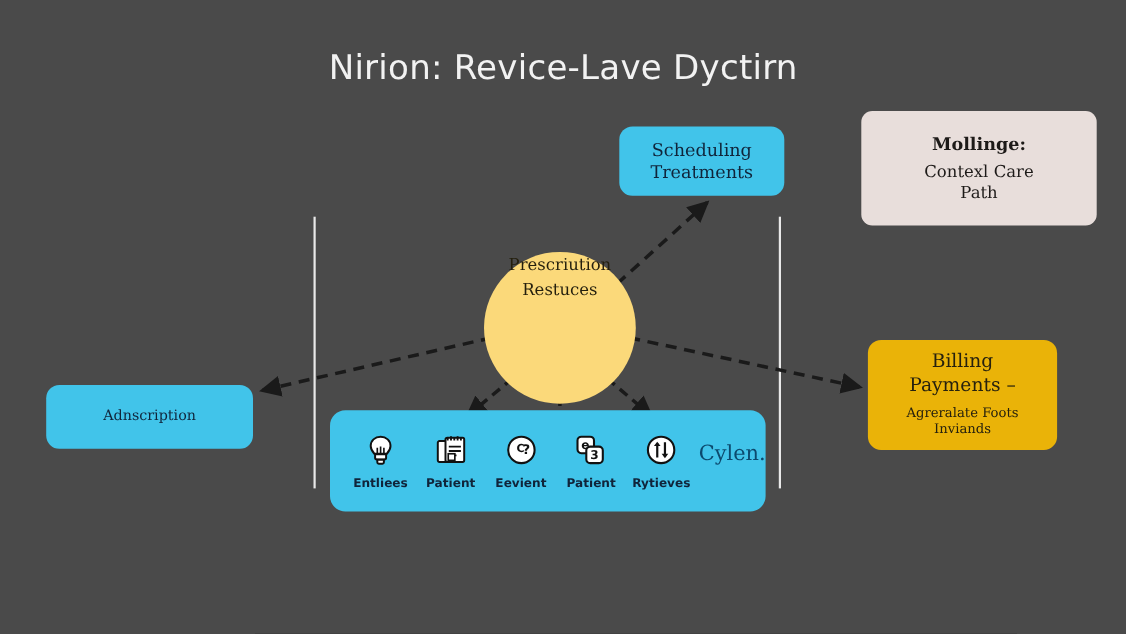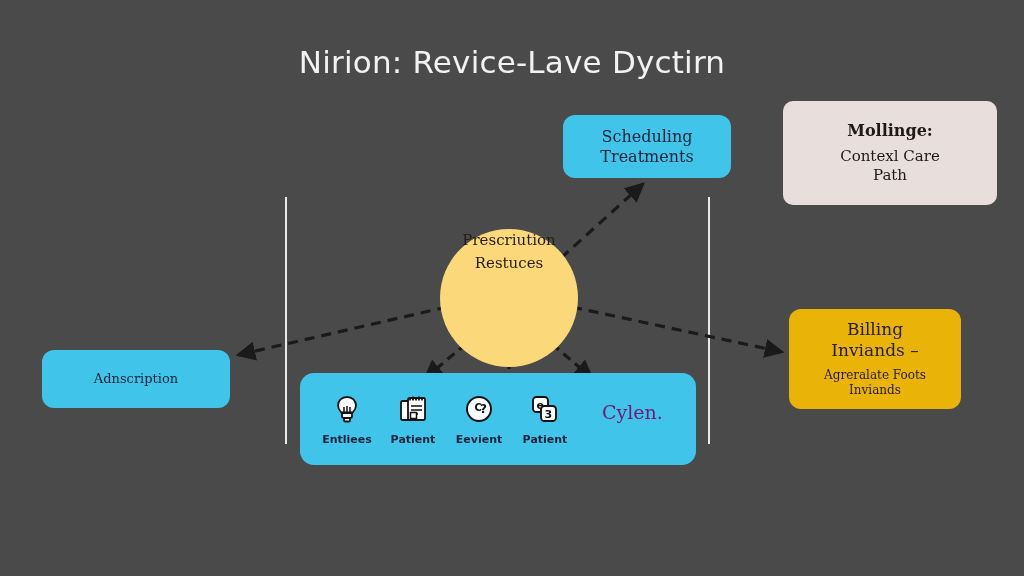--- a/index.html
+++ b/index.html
@@ -58,21 +58,21 @@
 
   .node-beige {
     background: #e8dedb;
     border-radius: 10px;
     color: #1d1a18;
   }
 
   
   #node-scheduling {
     left: 563px;  top: 115px;
-    width: 168px; height: 63px;
+    width: 150px; height: 63px;
     font-size: 16px;
   }
 
   #node-mollinge {
     left: 783px;  top: 101px;
     width: 214px; height: 104px;
     padding: 6px 10px;
     font-size: 15px;
   }
   #node-mollinge .hdr {
@@ -145,24 +145,24 @@
   }
   .icon-label {
     margin-top: 7px;
     font-family: "DejaVu Sans", sans-serif;
     font-size: 11px;
     font-weight: 700;
     color: #10243a;
     white-space: nowrap;
   }
   #icon-bar-trailing {
-    margin-left: 24px;
+    margin-left: 2px;
     font-family: "DejaVu Serif", serif;
     font-size: 19px;
-    color: #701a75;
+    color: #0c4a6e;
     white-space: nowrap;
     align-self: center;
     margin-bottom: 14px;
   }
 
   
   .vline {
     position: absolute;
     width: 2px;
     background: #e9e9e9;
@@ -214,21 +214,21 @@
   </div>
 
   <div class="node node-beige" id="node-mollinge">
     <span class="hdr">Mollinge:</span>
     <span>Contexl Care</span>
     <span>Path</span>
   </div>
 
   <div class="node node-yellow" id="node-billing">
     <span>Billing</span>
-    <span>Inviands –</span>
+    <span>Payments –</span>
     <span class="sub">Agreralate Foots</span>
     <span class="sub" style="margin-top:0">Inviands</span>
   </div>
 
   <div class="node node-cyan" id="node-adnscription">
     <span>Adnscription</span>
   </div>
 
   <div id="node-center">
     <span>Prescriution</span>
@@ -278,17 +278,29 @@
         <svg width="32" height="32" viewBox="0 0 32 32">
           <rect x="4" y="4" width="15" height="15" rx="3.5" fill="#ffffff" stroke="#111" stroke-width="1.9"></rect>
           <text x="7.5" y="15.5" font-family="DejaVu Sans, sans-serif" font-size="11" font-weight="700" fill="#111">e</text>
           <rect x="12" y="13" width="15" height="15" rx="3.5" fill="#ffffff" stroke="#111" stroke-width="1.9"></rect>
           <text x="15.5" y="24.5" font-family="DejaVu Sans, sans-serif" font-size="11" font-weight="700" fill="#111">3</text>
         </svg>
       </span>
       <span class="icon-label">Patient</span>
     </div>
 
+    <div class="icon-cell">
+      <span class="icon-glyph">
+        <svg width="32" height="32" viewBox="0 0 32 32">
+          <circle cx="16" cy="16" r="12" fill="#ffffff" stroke="#111" stroke-width="1.9"></circle>
+          <path d="M12.5 23V10" stroke="#111" stroke-width="2" fill="none"></path>
+          <path d="M12.5 8.5l-3 4h6z" fill="#111"></path>
+          <path d="M19.5 9v13" stroke="#111" stroke-width="2" fill="none"></path>
+          <path d="M19.5 23.5l3-4h-6z" fill="#111"></path>
+        </svg>
+      </span>
+      <span class="icon-label">Rytieves</span>
+    </div>
 
     <div id="icon-bar-trailing">Cylen.</div>
   </div>
 
 </div>
 
 </body></html>

